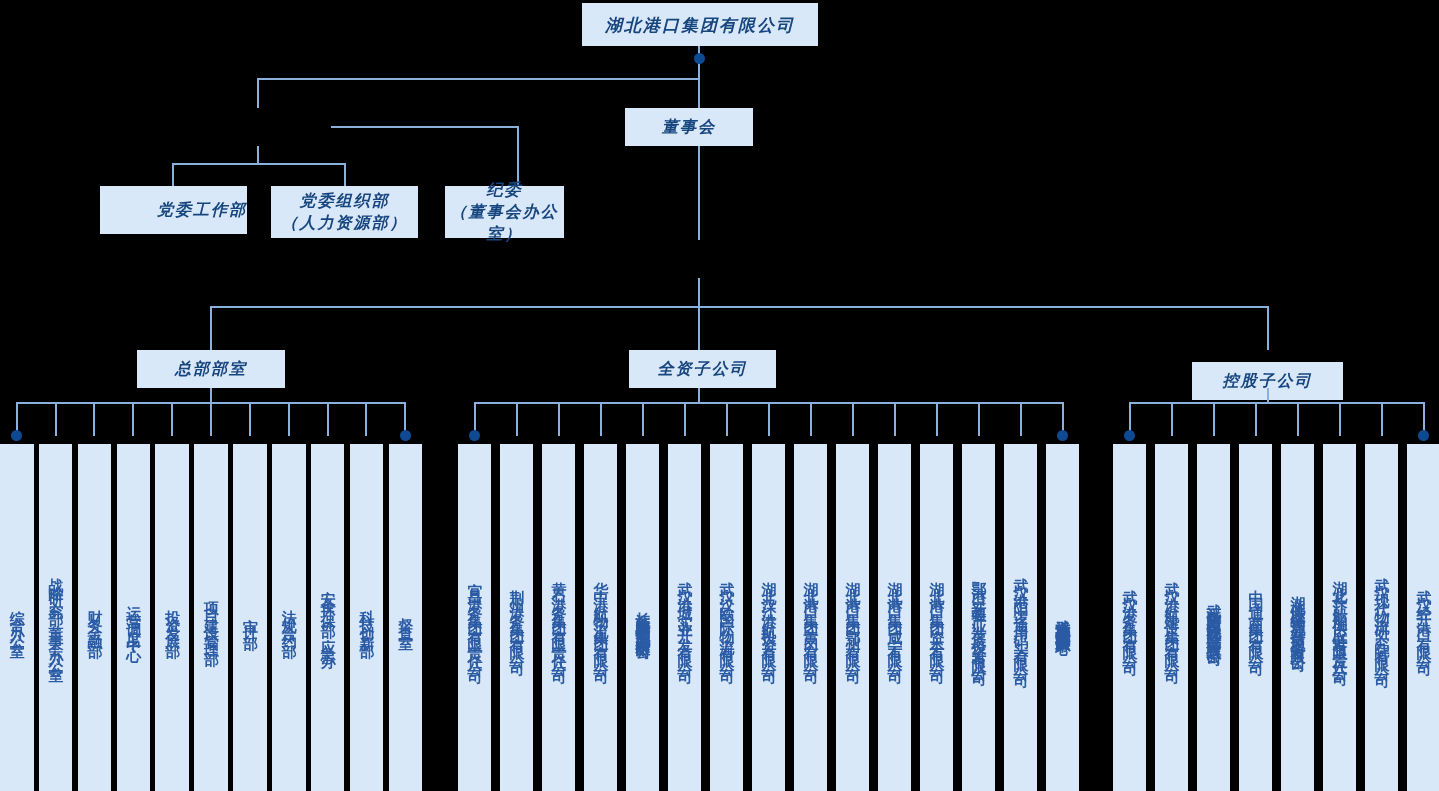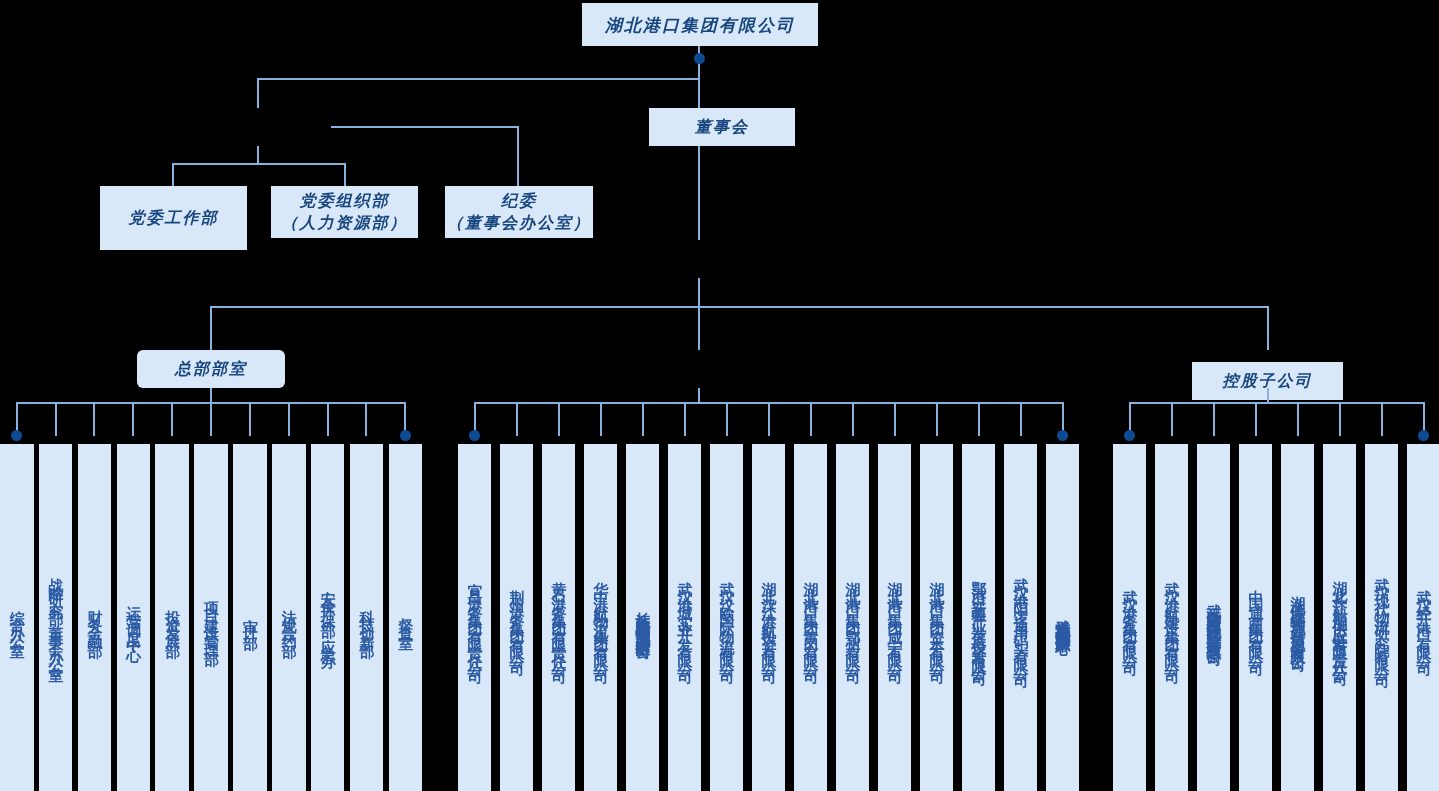--- a/index.html
+++ b/index.html
@@ -53,44 +53,47 @@
   <div class="line" style="left:210px;top:306px;width:2px;height:44px;"></div>
   <div class="line" style="left:698px;top:306px;width:2px;height:44px;"></div>
   <div class="line" style="left:1267px;top:306px;width:2px;height:44px;"></div>
   <div class="dot" style="left:694px;top:53px;"></div>
 
   <div class="node root" style="left:582px;top:3px;width:236px;height:43px;">
     <span>湖北港口集团有限公司</span>
   </div>
 
 
-  <div class="node" style="left:625px;top:108px;width:146px;height:38px;margin-left:24px;">
+  <div class="node" style="left:625px;top:108px;width:128px;height:38px;">
     <span>董事会</span>
   </div>
 
-  <div class="node" style="left:100px;top:186px;width:147px;height:64px;">
+  <div class="node" style="left:100px;top:186px;width:147px;height:48px;align-items:flex-end;">
     <span class="l1">党委工作部</span>
 
   </div>
 
   <div class="node" style="left:271px;top:186px;width:147px;height:52px;">
     <span class="l1">党委组织部</span>
     <span class="l2">（人力资源部）</span>
   </div>
 
-  <div class="node" style="left:445px;top:186px;width:148px;height:52px;">
+  <div class="node" style="left:445px;top:186px;width:119px;height:52px;">
     <span class="l1">纪委</span>
     <span class="l2">（董事会办公室）</span>
   </div>
 
 
-  <div class="node" style="left:137px;top:350px;width:148px;height:38px;border-radius:6px;">
+  <div class="node" style="left:137px;top:350px;width:148px;height:38px;">
     <span>总部部室</span>
   </div>
 
+  <div class="node" style="left:629px;top:350px;width:147px;height:38px;">
+    <span>全资子公司</span>
+  </div>
 
   <div class="node" style="left:1192px;top:350px;width:151px;height:38px;margin-top:12px;">
     <span>控股子公司</span>
   </div>
 
 <div class="line" style="left: 210px; top: 388px; width: 2px; height: 14px;"></div>
     <div class="line" style="left: 15.75px; top: 402px; width: 390.6px; height: 2px;"></div>
     <div class="line" style="left: 15.75px; top: 402px; width: 2px; height: 34px;"></div>
     <div class="dot" style="left: 11.25px; top: 430px;"></div>
     <div class="vcol" style="left: 0px; width: 33.5px;">

